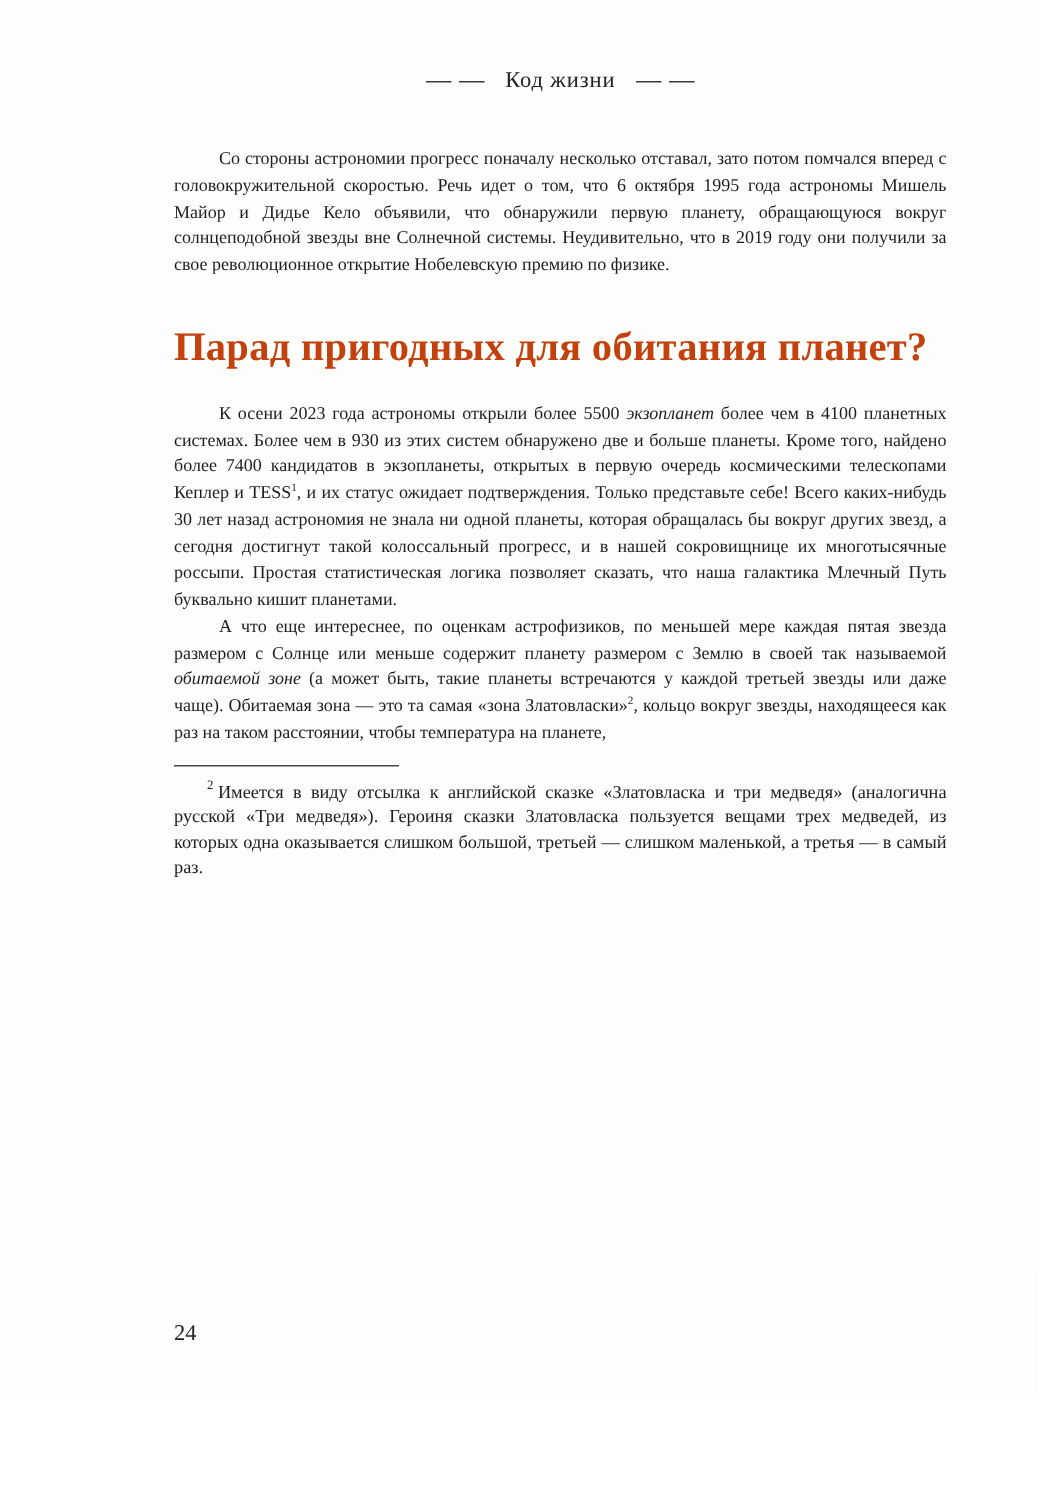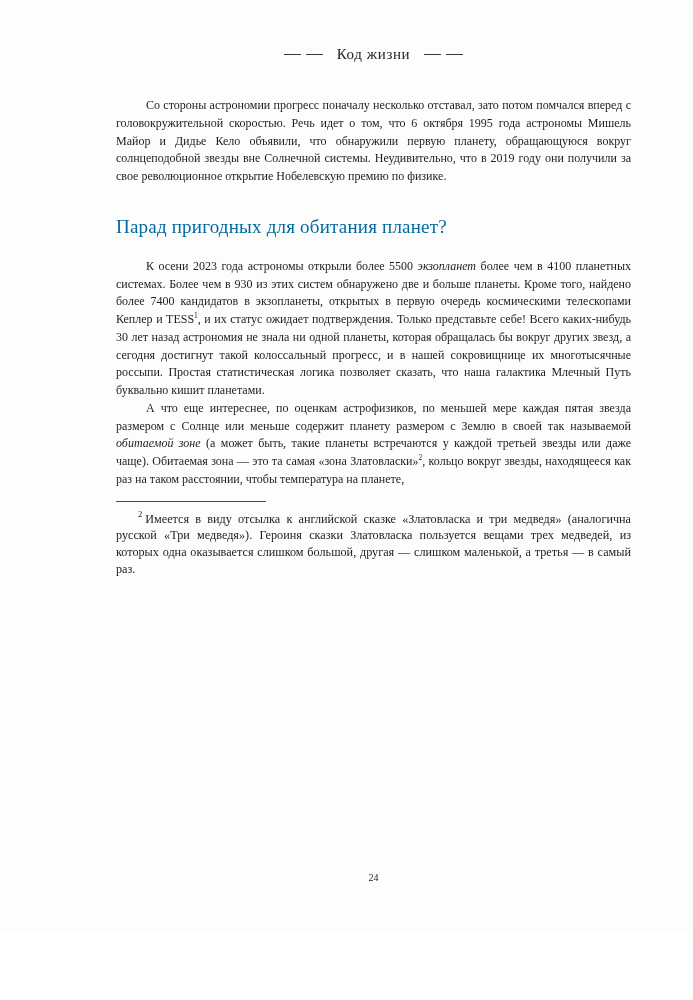--- a/index.html
+++ b/index.html
@@ -43,24 +43,24 @@
   }
   .para em { }
   sup.ref {
     font-size: 62%;
     vertical-align: super;
     line-height: 0;
   }
 
   .section-heading {
     margin: 30px 0 20px 0;
-    font-size: 19px;
-    font-weight: normal;
+    font-size: 27px;
+    font-weight: bold;
     letter-spacing: 0.2px;
-    color: #0369a1;
+    color: #c2410c;
   }
 
   
   .footnotes { margin-top: 12px; }
   .fn-rule {
     width: 150px;
     height: 1px;
     background: #4a4a4a;
     margin: 0 0 9px 0;
   }
@@ -73,23 +73,23 @@
     hyphens: auto;
     -webkit-hyphens: auto;
   }
   .footnote sup { font-size: 70%; vertical-align: super; line-height: 0; margin-right: 3px; }
   .footnote em { font-style: italic; }
 
   .page-number {
     position: absolute;
     left: 116px;
     right: 62px;
-    bottom: 48px;
-    text-align: center;
-    font-size: 10px;
+    bottom: 33px;
+    text-align: left;
+    font-size: 15px;
     color: #222;
   }
 </style>
 </head>
 <body>
 
 <div class="page">
 
   <header class="running-head">
     <span class="orn">
@@ -113,18 +113,18 @@
     <p class="para"><span>К осени 2023 года астрономы открыли более 5500 </span><em>экзопланет</em><span> более чем в 4100 планетных системах. Более чем в 930 из этих систем обнаружено две и больше планеты. Кроме того, найдено более 7400 кандидатов в экзопланеты, открытых в первую очередь космическими телескопами Кеплер и TESS</span><sup class="ref">1</sup><span>, и их статус ожидает подтверждения. Только представьте себе! Всего каких-нибудь 30 лет назад астрономия не знала ни одной планеты, которая обращалась бы вокруг других звезд, а сегодня достигнут такой колоссальный прогресс, и в нашей сокровищнице их многотысячные россыпи. Простая статистическая логика позволяет сказать, что наша галактика Млечный Путь буквально кишит планетами.</span></p>
 
     <p class="para"><span>А что еще интереснее, по оценкам астрофизиков, по меньшей мере каждая пятая звезда размером с Солнце или меньше содержит планету размером с Землю в своей так называемой </span><em>обитаемой зоне</em><span> (а может быть, такие планеты встречаются у каждой третьей звезды или даже чаще). Обитаемая зона — это та самая «зона Златовласки»</span><sup class="ref">2</sup><span>, кольцо вокруг звезды, находящееся как раз на таком расстоянии, чтобы температура на планете,</span></p>
 
   </main>
 
   <footer class="footnotes">
     <div class="fn-rule"></div>
 
 
-    <p class="footnote"><sup>2</sup><span>Имеется в виду отсылка к английской сказке «Златовласка и три медведя» (аналогична русской «Три медведя»). Героиня сказки Златовласка пользуется вещами трех медведей, из которых одна оказывается слишком большой, другая — слишком маленькой, а третья — в самый раз.</span></p>
+    <p class="footnote"><sup>2</sup><span>Имеется в виду отсылка к английской сказке «Златовласка и три медведя» (аналогична русской «Три медведя»). Героиня сказки Златовласка пользуется вещами трех медведей, из которых одна оказывается слишком большой, третьей — слишком маленькой, а третья — в самый раз.</span></p>
   </footer>
 
   <div class="page-number">24</div>
 
 </div>
 
 </body></html>

